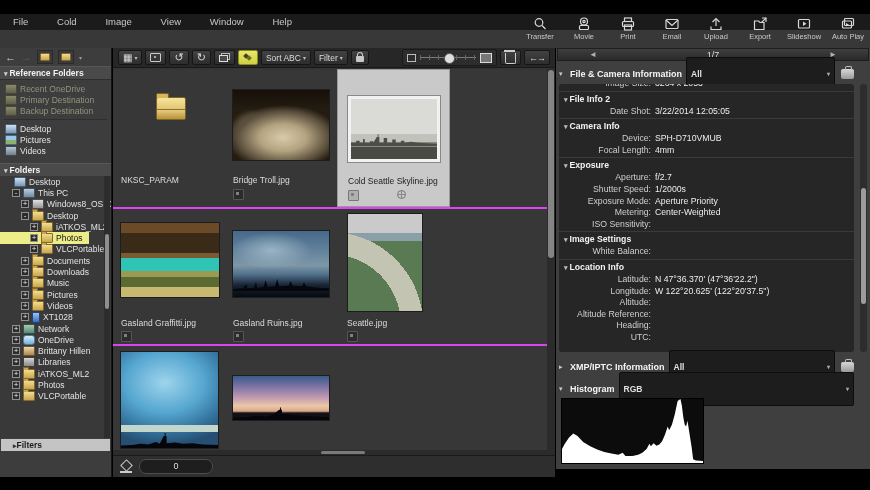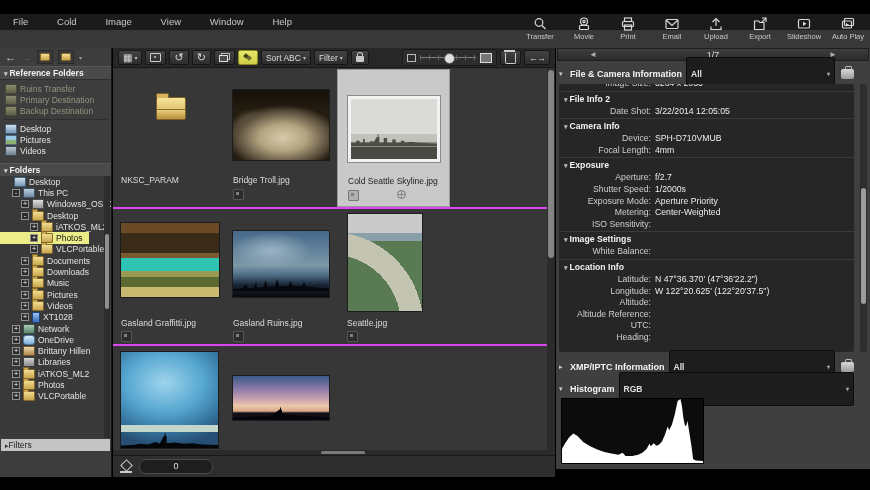--- a/index.html
+++ b/index.html
@@ -58,21 +58,21 @@
   .fic.pc{background:linear-gradient(#bccddd,#7089a2);border-color:#3e5268;}
   .fic.drive{background:linear-gradient(#e0e0e0,#969696);border-color:#4e4e4e;}
   .fic.phone{background:linear-gradient(#9cc4f0,#3a6cb8);border-color:#1e4480;width:6px;height:9px;}
   .fic.net{background:linear-gradient(#a8c8b8,#5a8870);border-color:#36553f;}
   .fic.cloud{background:linear-gradient(#d8ecf8,#7ab0d8);border-color:#4a7ca8;border-radius:3px;}
   .fic.user{background:linear-gradient(#ecd8a8,#b08850);border-color:#6e5430;}
   .fic.lib{background:linear-gradient(#d4d4d4,#8a8a8a);border-color:#3f3f3f;}
   .tree-sb{position:absolute;right:1px;top:0;bottom:0;width:6px;background:#2d2d2d;}
   .tree-sb .th{position:absolute;left:1px;right:1px;top:58px;height:75px;background:#8f8f8f;border-radius:2px;}
   .filters{position:absolute;bottom:26px;left:1px;right:1px;height:12px;line-height:12px;background:#c4c4c4;
-           color:#1d1d1d;font-size:8.5px;font-weight:normal;padding-left:4px;}
+           color:#1d1d1d;font-size:8.5px;font-weight:bold;padding-left:12px;}
   .filters::before{content:"\25B8 ";font-size:7px;color:#333;}
 
   
   .btoolbar{position:absolute;top:0;left:0;right:0;height:20px;background:#272727;border-bottom:1px solid #191919;
             display:flex;align-items:center;gap:3px;padding:0 5px;box-sizing:border-box;}
   .tbtn{height:15px;min-width:18px;box-sizing:border-box;background:linear-gradient(#424242,#2d2d2d);
         border:1px solid #161616;border-radius:2px;color:#ddd;font-size:8.5px;display:flex;align-items:center;
         justify-content:center;gap:2px;padding:0 4px;}
   .tbtn.yellow{background:linear-gradient(#e8e86a,#cfcf45);border-color:#8a8a20;color:#333;}
   .gi-grid::before{content:"\25A6";font-size:10px;line-height:10px;}
@@ -276,21 +276,21 @@
           </span>
         <span class="nbx">
             <span class="fic plain" style="width:8px;height:6px"></span>
           </span>
         <span class="ncar">▾</span>
       </div>
       <div class="sechdr">Reference Folders</div>
       <div class="favlist">
         <div class="fav dim">
             <span class="fi xfer"></span>
-            <span>Ruins Transfer</span>
+            <span>Recent OneDrive</span>
           </div>
         <div class="fav dim">
             <span class="fi xfer"></span>
             <span>Primary Destination</span>
           </div>
         <div class="fav dim">
             <span class="fi xfer"></span>
             <span>Backup Destination</span>
           </div>
         <div class="favsep"></div>
@@ -626,25 +626,25 @@
             </div>
           <div class="mrow">
               <span class="ml">Altitude:</span>
               <span class="mv"></span>
             </div>
           <div class="mrow">
               <span class="ml">Altitude Reference:</span>
               <span class="mv"></span>
             </div>
           <div class="mrow">
+              <span class="ml">Heading:</span>
+              <span class="mv"></span>
+            </div>
+          <div class="mrow">
               <span class="ml">UTC:</span>
-              <span class="mv"></span>
-            </div>
-          <div class="mrow">
-              <span class="ml">Heading:</span>
               <span class="mv"></span>
             </div>
 
         </div>
       </div>
       <div class="isb">
           <div class="th"></div>
         </div>
 
       <div class="ihdr h-xmp">

